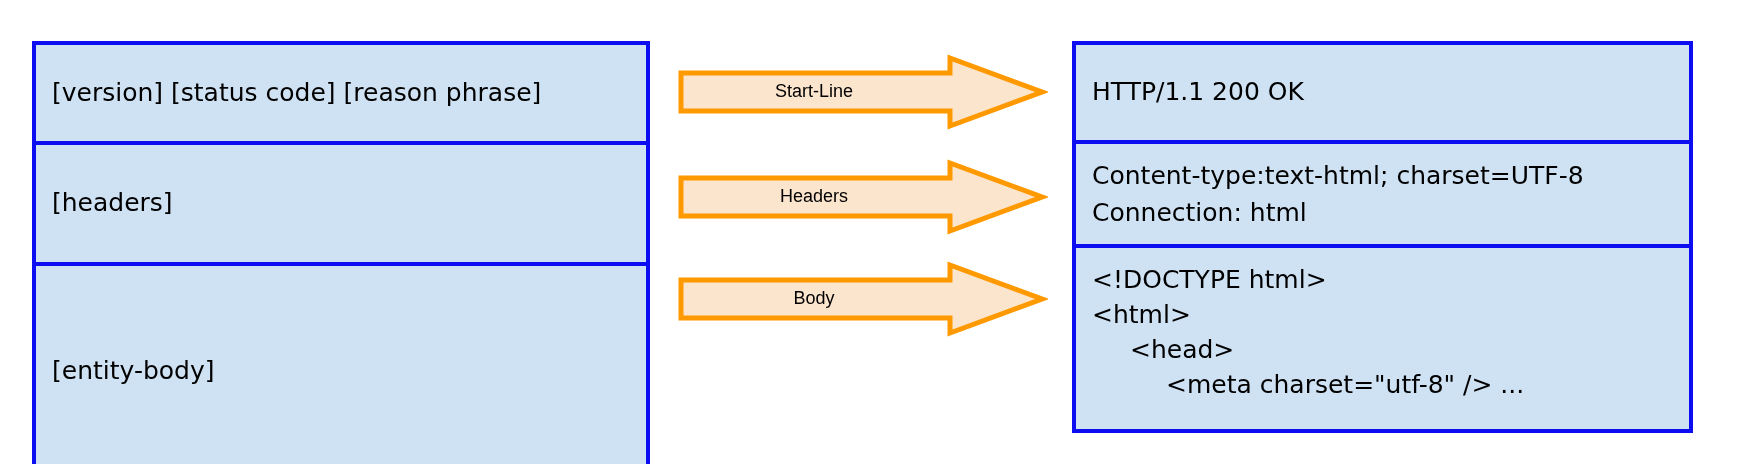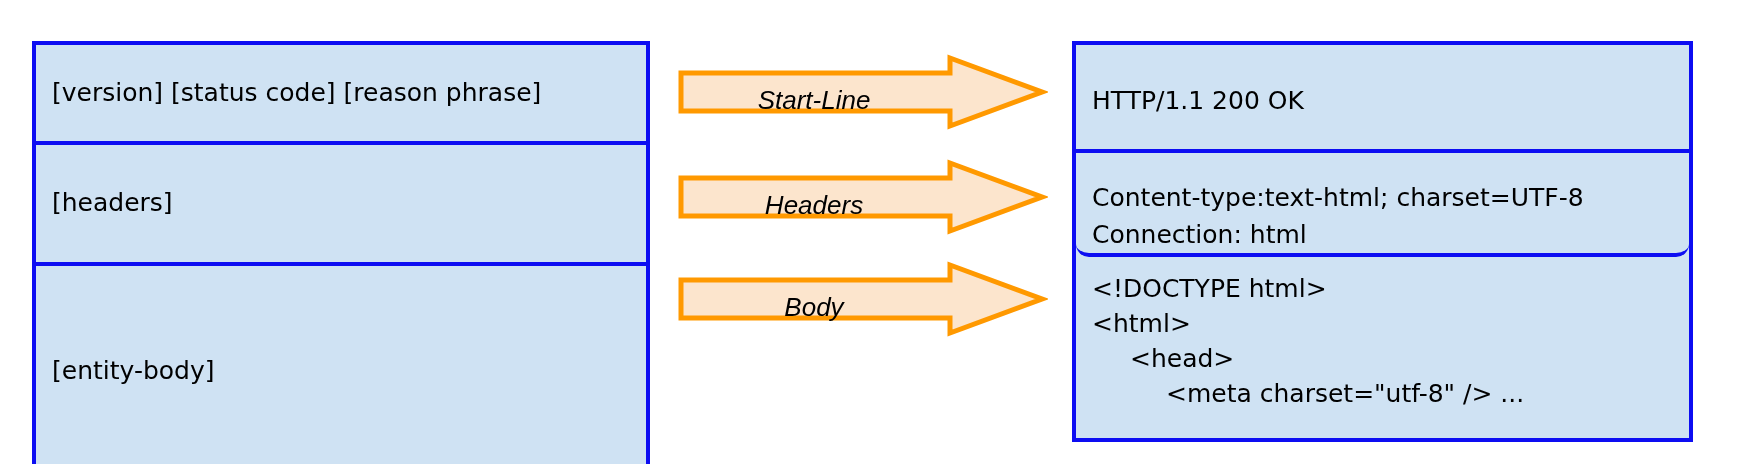--- a/index.html
+++ b/index.html
@@ -36,22 +36,22 @@
     padding: 0 16px;
     font-size: 25px;
     line-height: 1.3;
   }
   .box-row:last-child { border-bottom: none; }
 
   .left-box .r1 { height: 100px; }
   .left-box .r2 { height: 121px; }
   .left-box .r3 { height: 211px; }
 
-  .right-box .r1 { height: 99px; margin-top: 9px; }
-  .right-box .r2 { height: 104px; flex-direction: column; align-items: flex-start; justify-content: flex-end; border-radius: 13px; }
+  .right-box .r1 { height: 99px; }
+  .right-box .r2 { height: 104px; flex-direction: column; align-items: flex-start; justify-content: center; }
   .right-box .r3 { height: 181px; flex-direction: column; align-items: flex-start; justify-content: flex-start; padding-top: 14px; }
 
   .right-box .r2 .line { line-height: 37px; white-space: pre; }
   .right-box .r3 .code-line { line-height: 35px; white-space: pre; }
   .code-line.indent-1 { margin-left: 38px; }
   .code-line.indent-2 { margin-left: 74px; }
 
   
   .arrow {
     position: absolute;
@@ -60,27 +60,26 @@
   }
   .arrow svg { position: absolute; inset: 0; display: block; }
   .arrow polygon {
     fill: var(--arrow-fill);
     stroke: var(--arrow-border);
     stroke-width: 5;
     stroke-linejoin: miter;
   }
   .arrow-label {
     position: absolute;
-    left: 0; top: 32px;
+    left: 0; top: 23px;
     width: 272px; height: 36px;
     display: flex; align-items: center; justify-content: center;
     font-family: "Liberation Sans", sans-serif;
-    font-size: 26px;
+    font-size: 18px;
     color: var(--text);
-    font-style: italic;
   }
   .arrow-1 { top: 50px; }
   .arrow-2 { top: 155px; }
   .arrow-3 { top: 257px; }
 </style>
 </head>
 <body>
 
 <div class="canvas">
 

